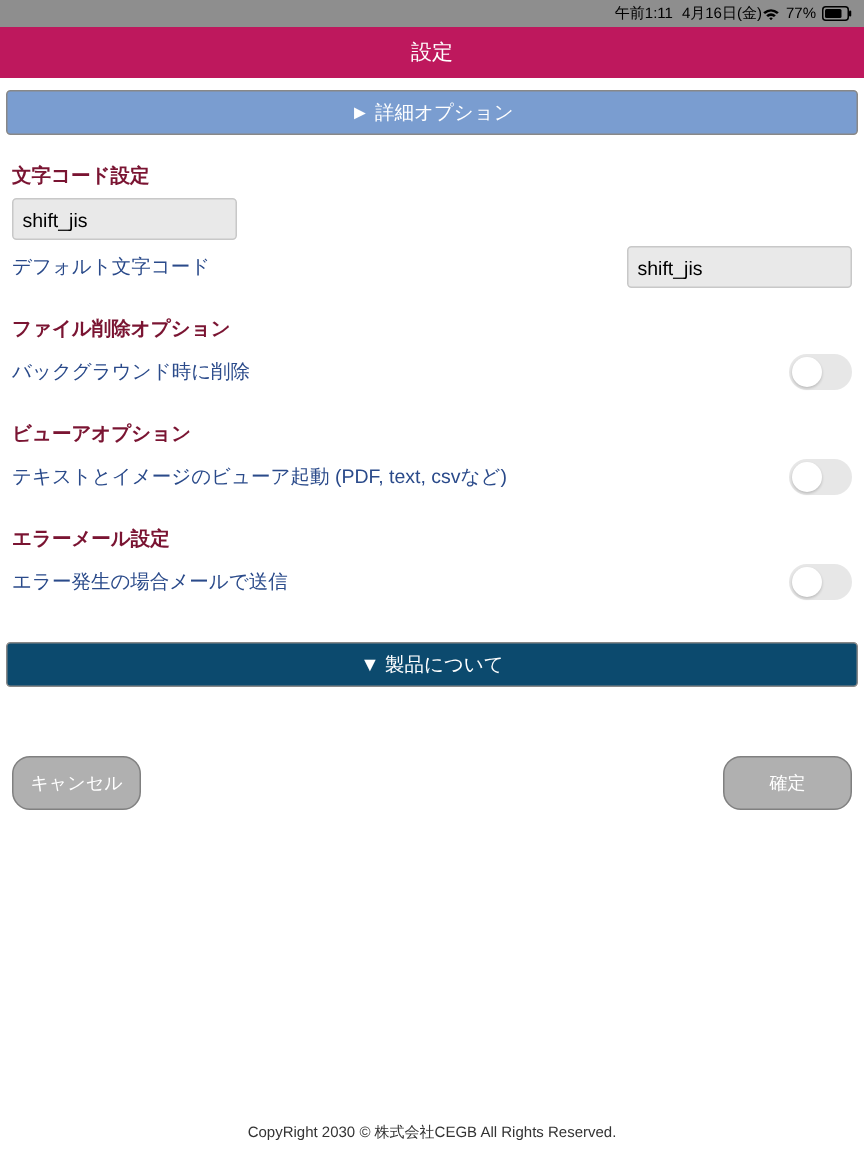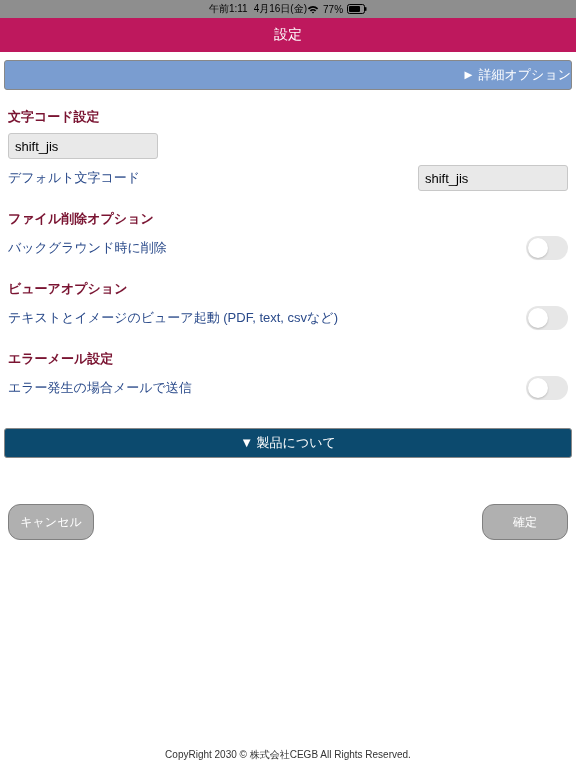--- a/index.html
+++ b/index.html
@@ -1,31 +1,31 @@
 <!DOCTYPE html>
 <html><head>
 <meta charset="utf-8">
 <style>
   * { box-sizing: border-box; margin: 0; padding: 0; }
   html, body { width: 576px; height: 768px; font-family: -apple-system, "Hiragino Sans", sans-serif; background: #fff; overflow: hidden; }
 
-  .status-bar { height: 18px; background: #8e8e8e; color: #000; display: flex; align-items: center; justify-content: center; padding: 0 8px; font-size: 10px; font-weight: 500; }
+  .status-bar { height: 18px; background: #8e8e8e; color: #000; display: flex; align-items: center; justify-content: flex-end; padding: 0 8px; font-size: 10px; font-weight: 500; }
   .status-left { display: flex; gap: 6px; }
   .status-right { display: flex; align-items: center; gap: 4px; }
   .wifi-icon svg, .battery-icon svg { display: block; }
 
   .title-bar { height: 34px; background: #be185d; color: #fff; display: flex; align-items: center; justify-content: center; font-size: 14px; font-weight: 500; }
 
-  .section-btn { width: calc(100% - 8px); margin: 8px 4px 0 4px; height: 30px; background: #7a9dd0; border: 1px solid #888; border-radius: 3px; color: #fff; font-size: 13px; display: flex; align-items: center; justify-content: flex-end; cursor: pointer; }
+  .section-btn { width: calc(100% - 8px); margin: 8px 4px 0 4px; height: 30px; background: #7a9dd0; border: 1px solid #888; border-radius: 3px; color: #fff; font-size: 13px; display: flex; align-items: center; justify-content: center; cursor: pointer; }
 
   .content { padding: 0 8px; }
   .heading { color: #7a1432; font-size: 13px; font-weight: 600; margin-top: 18px; margin-bottom: 6px; }
   .row { display: flex; align-items: center; justify-content: space-between; min-height: 28px; margin-bottom: 4px; }
   .row-label { color: #2a4a8a; font-size: 13px; }
-  .select-box { width: 150px; height: 14px; background: #e9e9e9; border: 1px solid #c8c8c8; border-radius: 3px; padding: 12px 6px; font-size: 13px; color: #000; display: flex; align-items: center; cursor: pointer; }
+  .select-box { width: 150px; height: 28px; background: #e9e9e9; border: 1px solid #c8c8c8; border-radius: 3px; padding: 0 6px; font-size: 13px; color: #000; display: flex; align-items: center; cursor: pointer; }
   .toggle { width: 42px; height: 24px; background: #e7e7e7; border-radius: 12px; position: relative; cursor: pointer; }
   .toggle::after { content: ""; position: absolute; width: 20px; height: 20px; background: #fff; border-radius: 50%; top: 2px; left: 2px; box-shadow: 0 1px 2px rgba(0,0,0,0.2); }
 
   .about-btn { width: calc(100% - 8px); margin: 26px 4px 0 4px; height: 30px; background: #0c4a6e; border: 1px solid #888; border-radius: 3px; color: #fff; font-size: 13px; display: flex; align-items: center; justify-content: center; cursor: pointer; }
 
   .footer-btns { display: flex; justify-content: space-between; padding: 0 8px; margin-top: 46px; }
   .pill-btn { width: 86px; height: 36px; background: #b0b0b0; border: 1.5px solid #808080; border-radius: 12px; color: #fff; font-size: 12px; display: flex; align-items: center; justify-content: center; cursor: pointer; }
 
   .copyright { position: absolute; bottom: 6px; width: 576px; text-align: center; font-size: 10px; color: #333; }
 </style>

